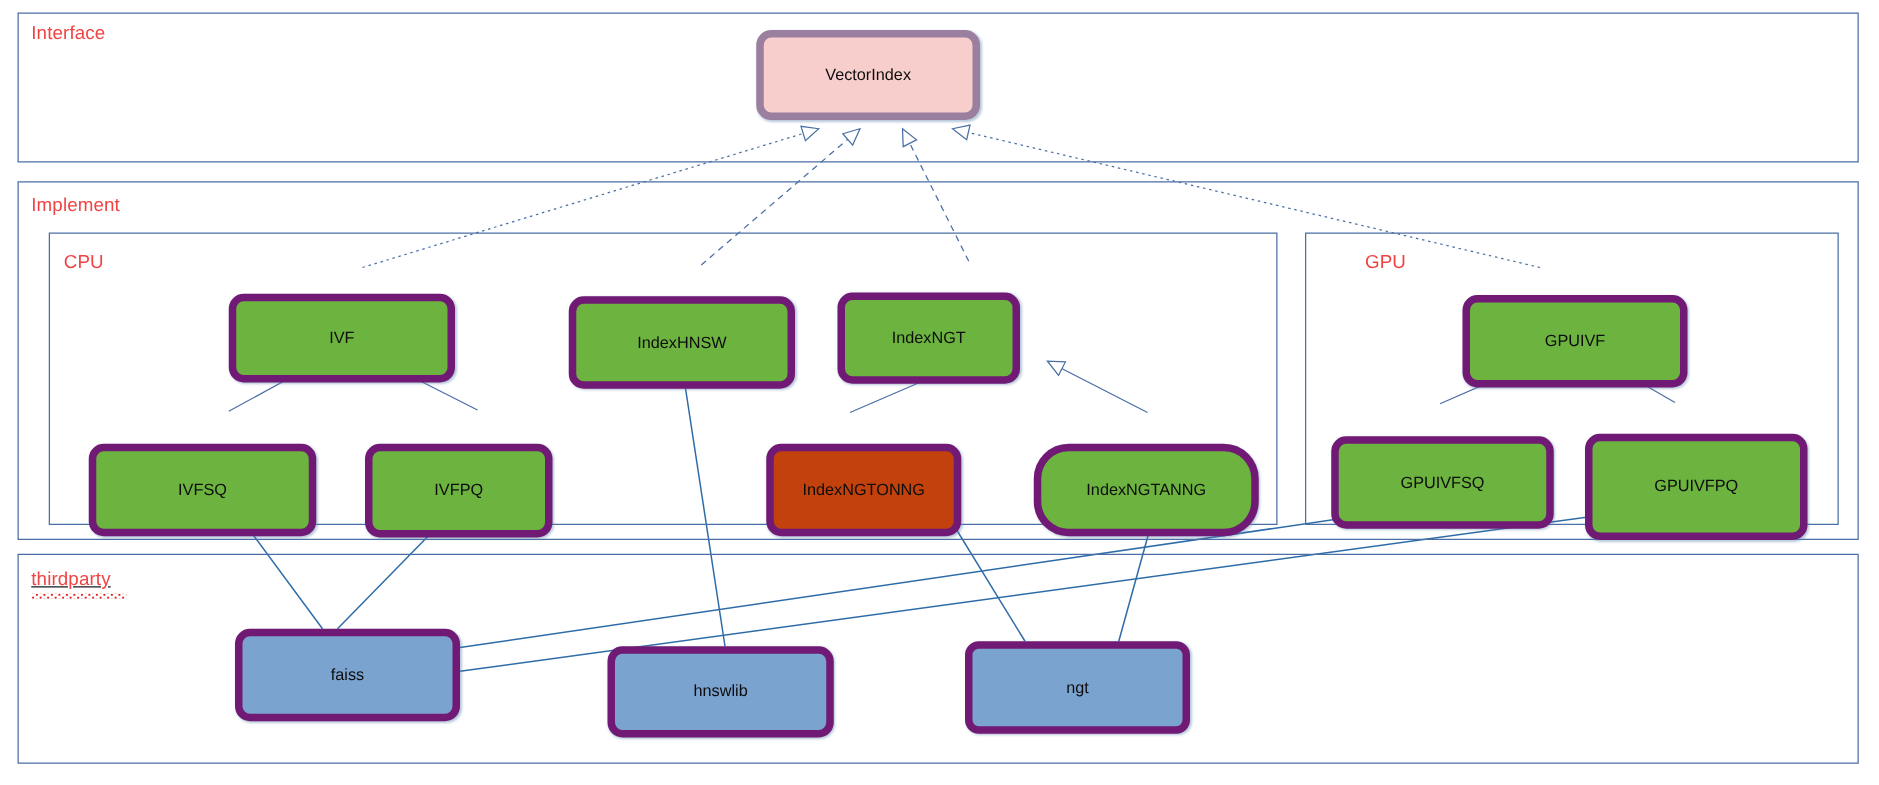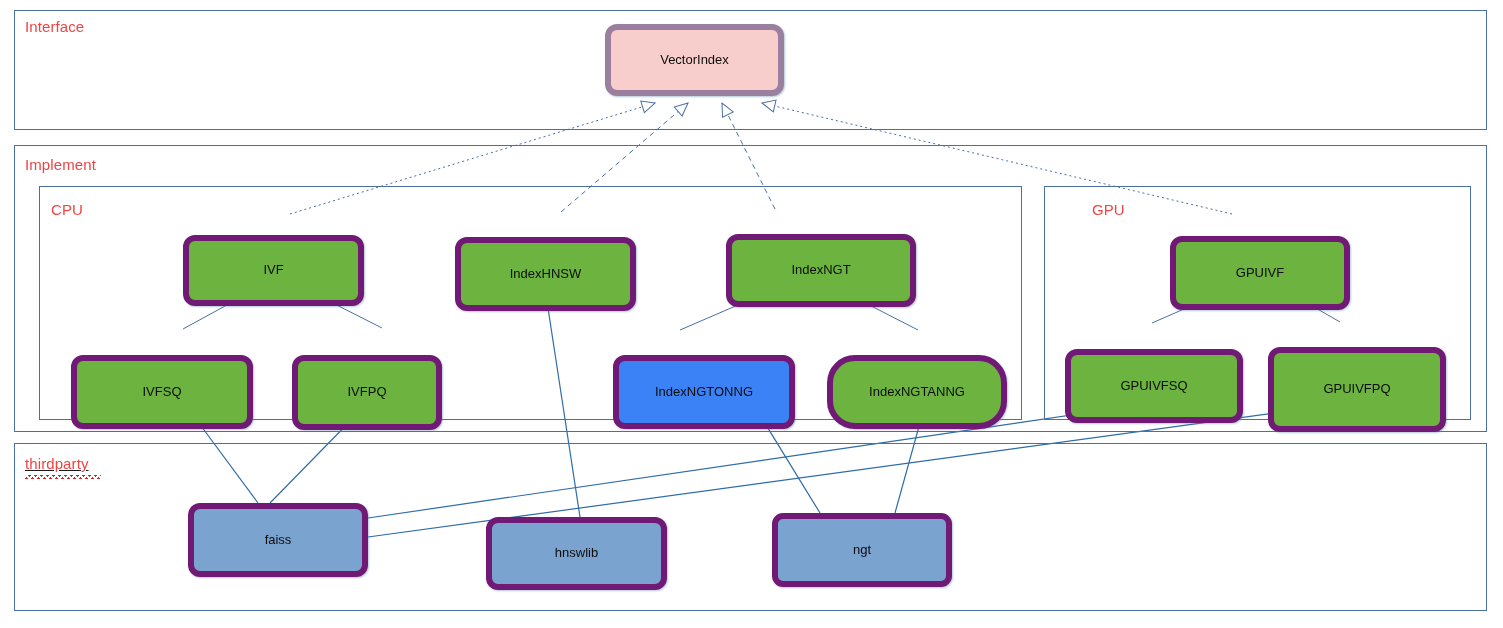--- a/index.html
+++ b/index.html
@@ -166,33 +166,33 @@
   <div id="nodes">
       <div class="node pink" style="left: 605px; top: 24px; width: 179px; height: 72px; background: rgb(248, 206, 204);">
         <span>VectorIndex</span>
       </div>
       <div class="node green" style="left: 183px; top: 211px; width: 181px; height: 71px; background: rgb(108, 179, 63);">
         <span>IVF</span>
       </div>
       <div class="node green" style="left: 455px; top: 213px; width: 181px; height: 74px; background: rgb(108, 179, 63);">
         <span>IndexHNSW</span>
       </div>
-      <div class="node green" style="left: 726px; top: 210px; width: 190px; height: 73px; background: rgb(108, 179, 63);">
+      <div class="node green" style="left: 670px; top: 210px; width: 146px; height: 73px; background: rgb(108, 179, 63);">
         <span>IndexNGT</span>
       </div>
       <div class="node green" style="left: 1170px; top: 212px; width: 180px; height: 74px; background: rgb(108, 179, 63);">
         <span>GPUIVF</span>
       </div>
       <div class="node green" style="left: 71px; top: 331px; width: 182px; height: 74px; background: rgb(108, 179, 63);">
         <span>IVFSQ</span>
       </div>
       <div class="node green" style="left: 292px; top: 331px; width: 150px; height: 75px; background: rgb(108, 179, 63);">
         <span>IVFPQ</span>
       </div>
-      <div class="node green" style="left: 613px; top: 331px; width: 182px; height: 74px; background: #3b82f6;">
+      <div class="node green" style="left: 613px; top: 331px; width: 156px; height: 74px; background: #c2410c;">
         <span>IndexNGTONNG</span>
       </div>
       <div class="node green" style="left: 827px; top: 331px; width: 180px; height: 74px; background: rgb(108, 179, 63); border-radius: 28px;">
         <span>IndexNGTANNG</span>
       </div>
       <div class="node green" style="left: 1065px; top: 325px; width: 178px; height: 74px; background: rgb(108, 179, 63);">
         <span>GPUIVFSQ</span>
       </div>
       <div class="node green" style="left: 1268px; top: 323px; width: 178px; height: 85px; background: rgb(108, 179, 63);">
         <span>GPUIVFPQ</span>

